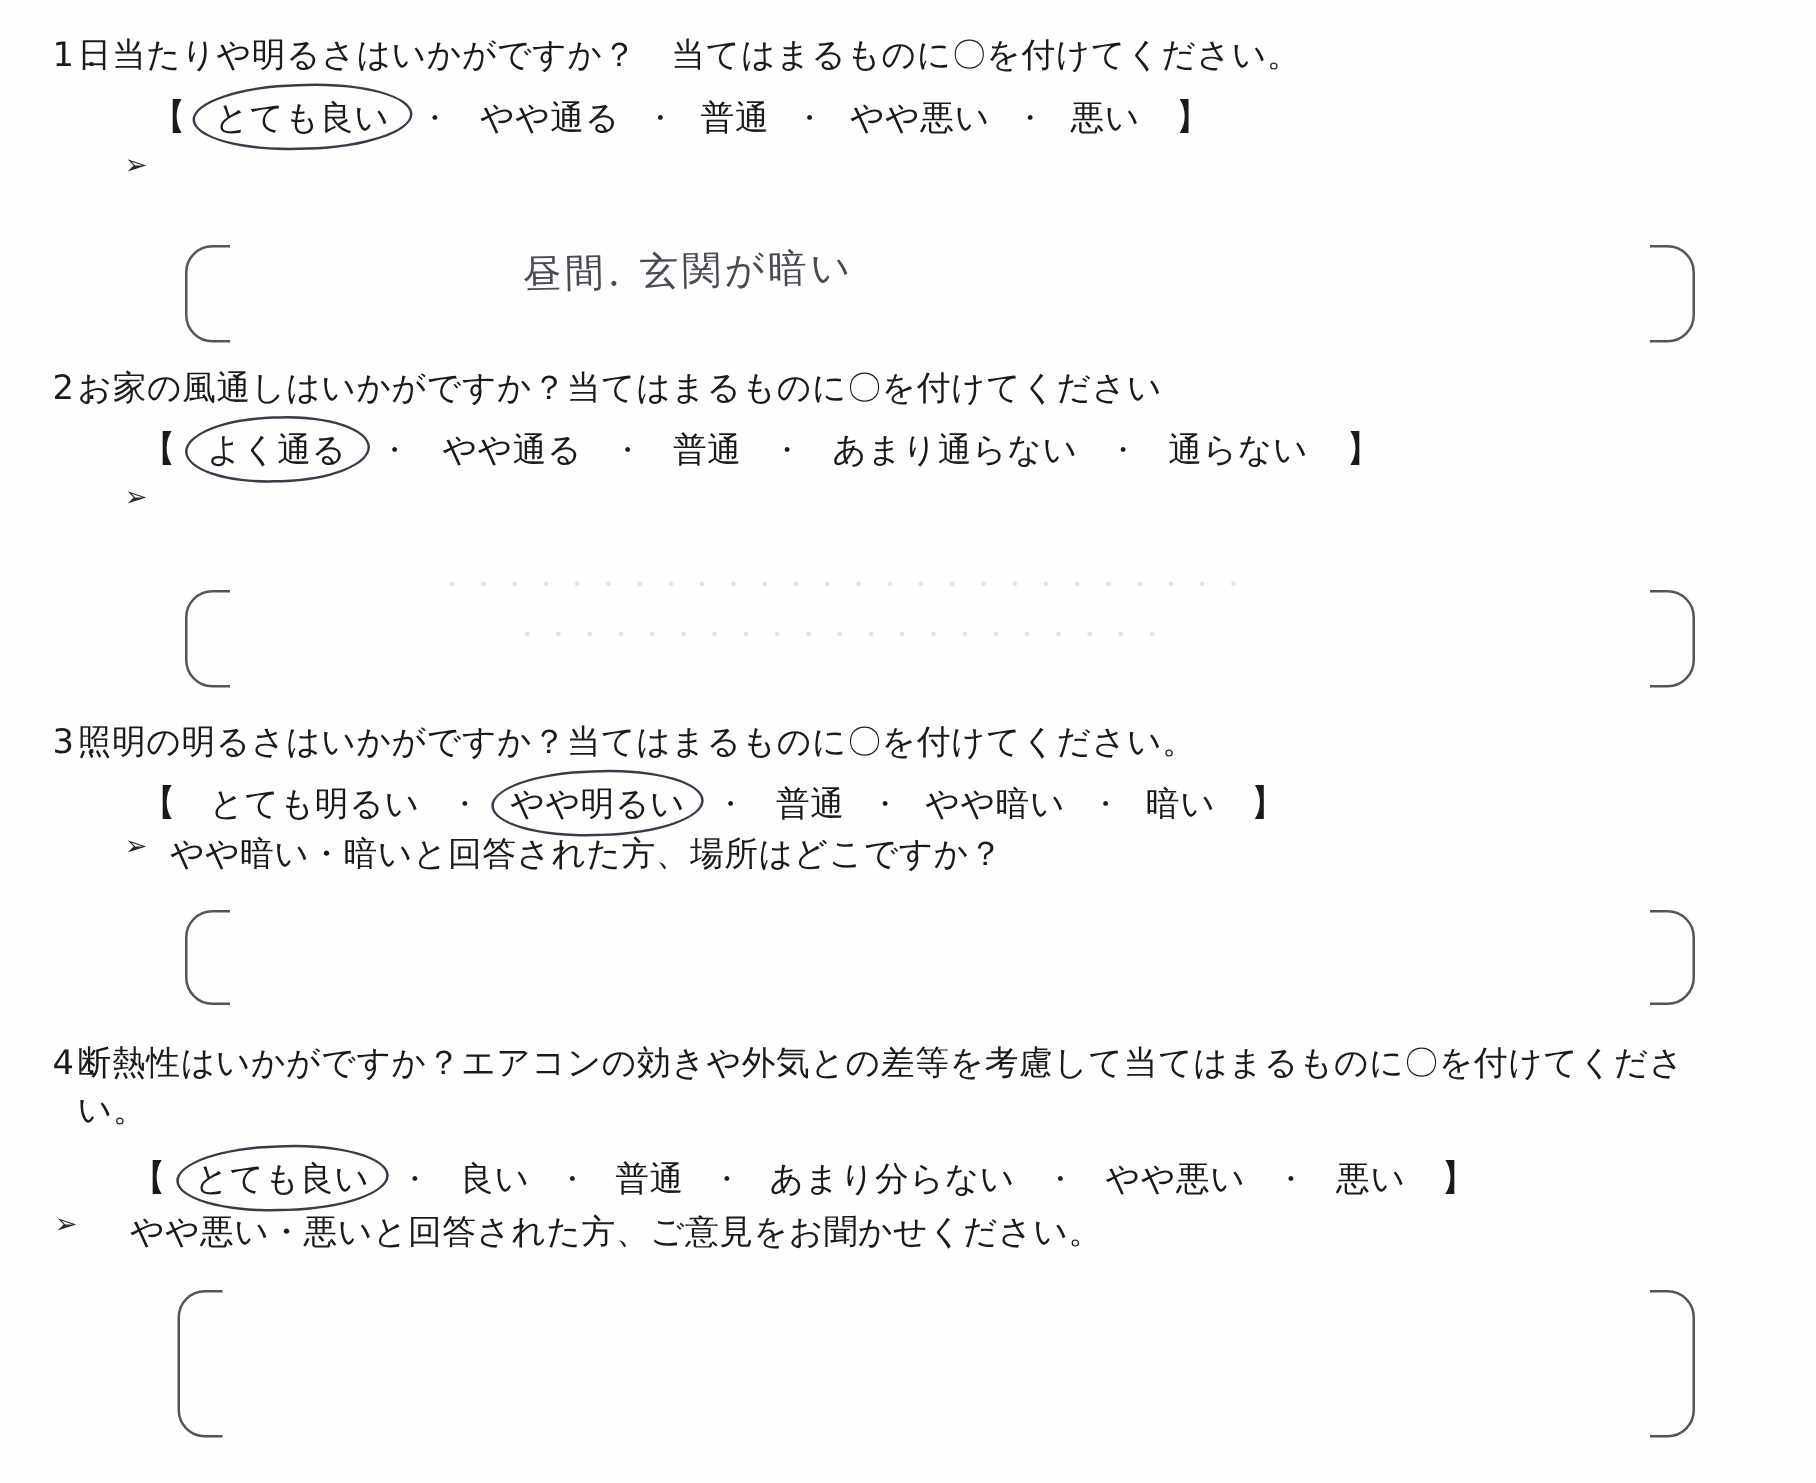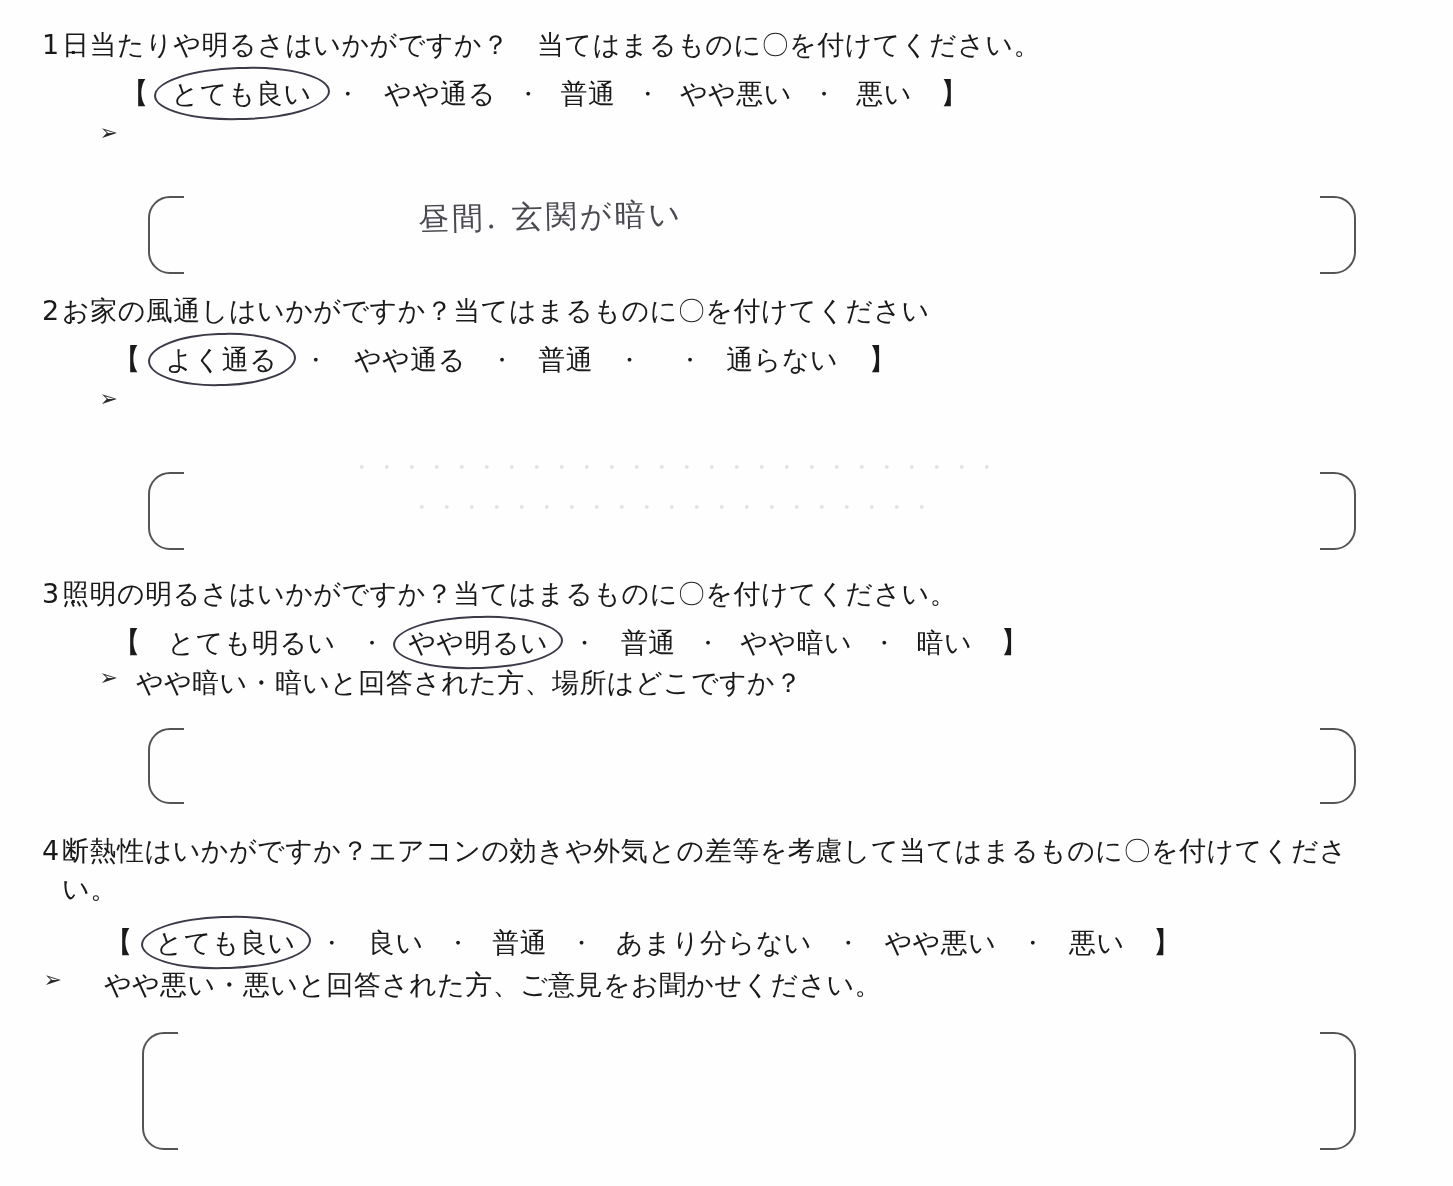--- a/index.html
+++ b/index.html
@@ -180,20 +180,21 @@
       <span class="q-text">お家の風通しはいかがですか？当てはまるものに〇を付けてください</span>
     </div>
     <div class="options" style="padding-left:112px;">
       <span class="bracket">【</span>
       <span class="opt circled" style="margin-left:18px;">よく通る</span>
       <span class="sep" style="padding:0 20px;">・</span>
       <span class="opt">やや通る</span>
       <span class="sep" style="padding:0 18px;">・</span>
       <span class="opt">普通</span>
       <span class="sep" style="padding:0 18px;">・</span>
+      <span class="opt">あまり通らない</span>
       <span class="sep" style="padding:0 18px;">・</span>
       <span class="opt">通らない</span>
       <span class="bracket" style="margin-left:24px;">】</span>
     </div>
     <div class="followup" style="padding-left:82px;">
       <span class="arrow">➢</span>
     </div>
   </div>
 
   <div class="answer-box" style="left:148px; top:472px; width:1208px; height:78px;">

